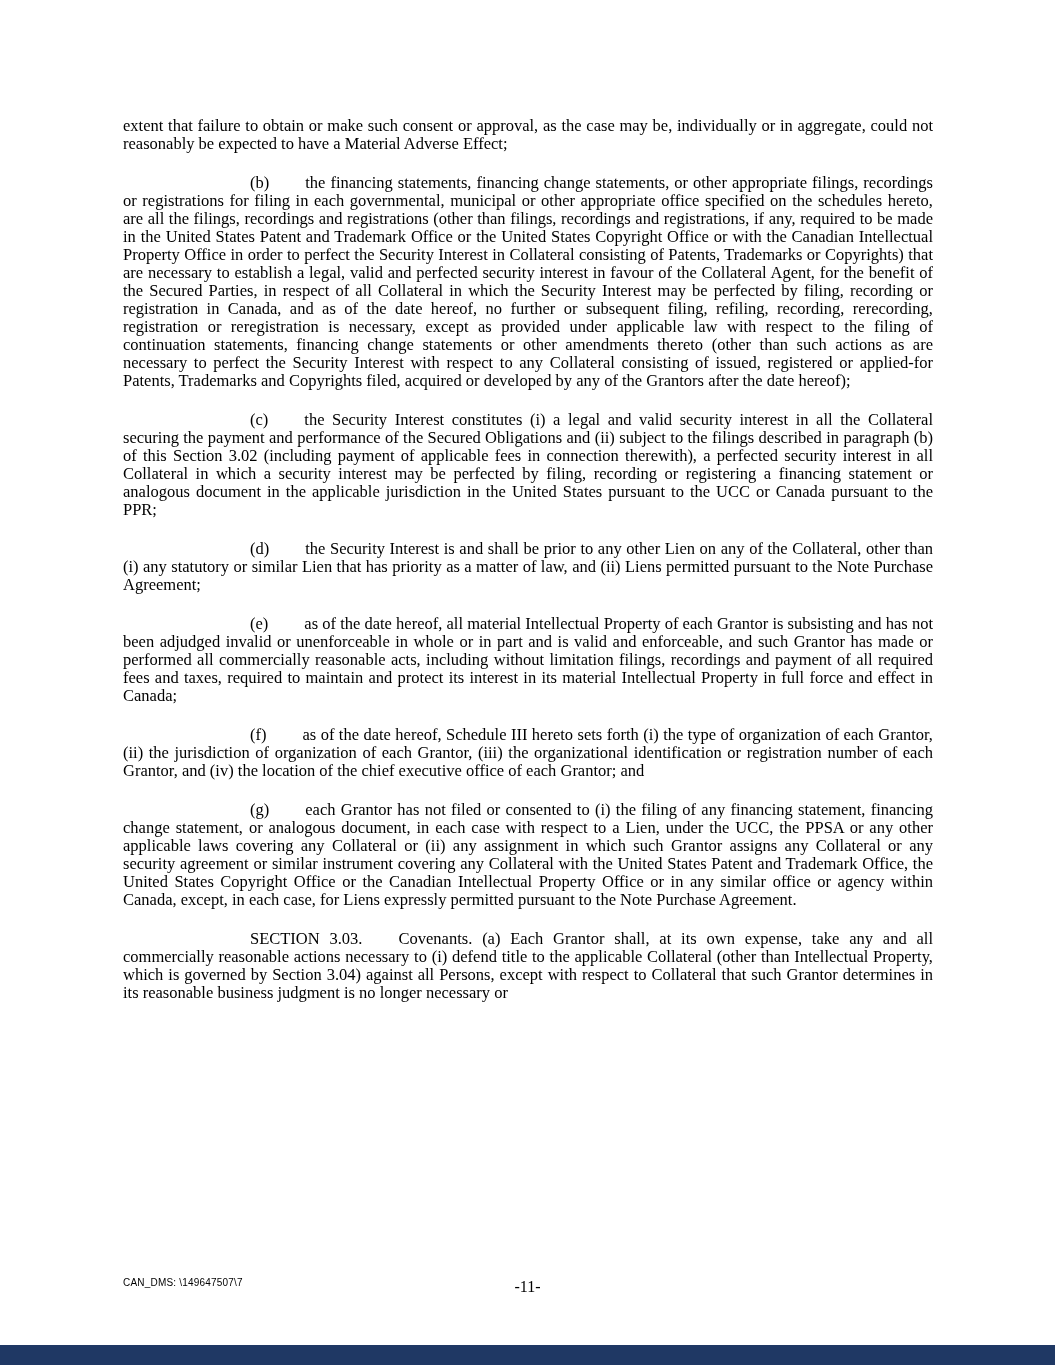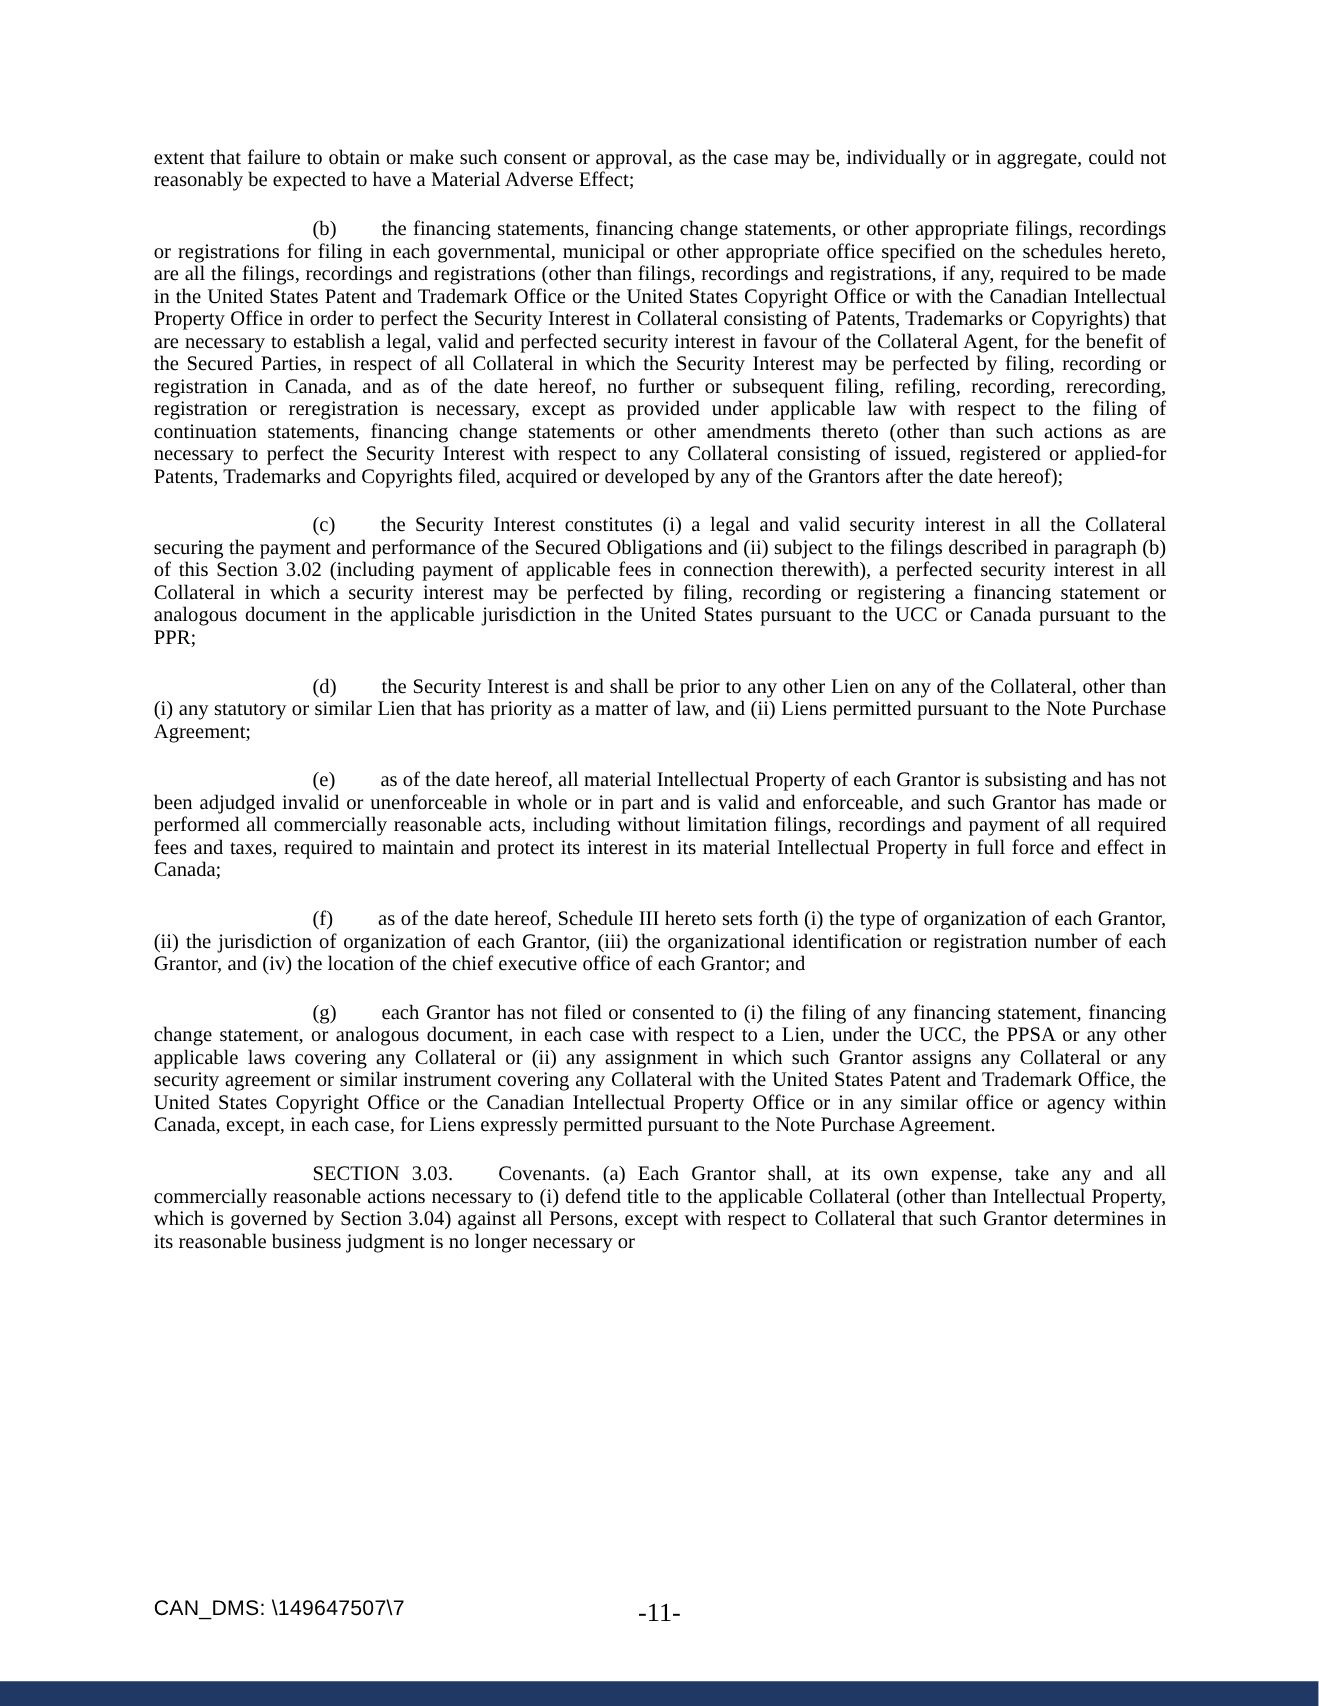--- a/index.html
+++ b/index.html
@@ -25,30 +25,30 @@
     text-align: justify;
   }
   .para.indent { text-indent: 127px; }
   .tab { display: inline-block; width: 36px; }
   .underline { }
   .footer-docid {
     position: absolute;
     left: 123px;
     top: 1277px;
     font-family: "Liberation Sans", sans-serif;
-    font-size: 17px;
+    font-size: 10px;
     letter-spacing: 0.2px;
   }
   .footer-pagenum {
     position: absolute;
     left: 0;
     width: 100%;
     top: 1278px;
     text-align: center;
-    font-size: 21px;
+    font-size: 16px;
   }
   .bottom-bar {
     position: absolute;
     left: 0;
     bottom: 0;
     width: 100%;
     height: 20px;
     background: #1f3864;
   }
 </style>

